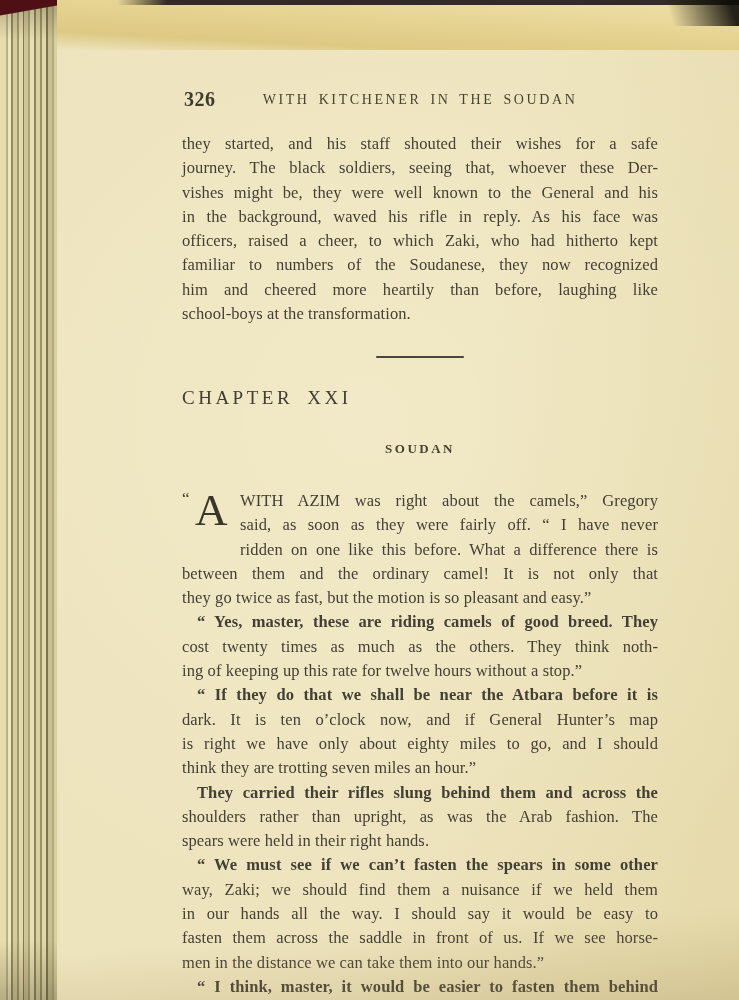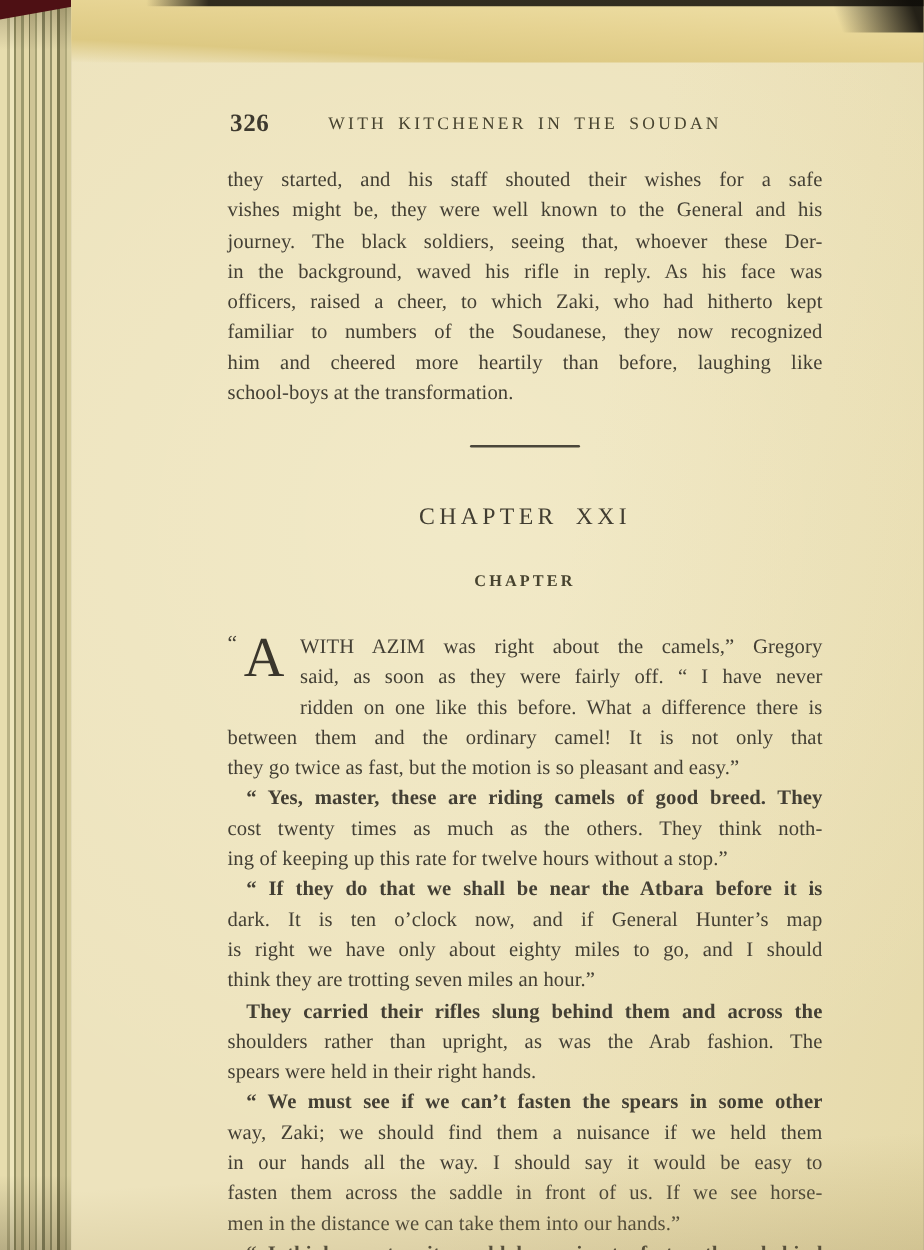--- a/index.html
+++ b/index.html
@@ -81,21 +81,21 @@
   }
   .line.last{text-align-last:left;}
   .line.indent{text-indent:15px;font-weight:bold;}
 
   
   .section-rule{
     width:88px;height:2px;background:#4a463a;
     margin:30px auto 0 auto;border-radius:1px;
   }
   .chapter-heading{
-    margin-top:44px;text-align:center;
+    margin-top:28px;
     font-size:19px;letter-spacing:3.5px;color:#413d31;word-spacing:6px;
   }
   .chapter-subtitle{
     margin-top:26px;text-align:center;
     font-size:13px;font-weight:bold;letter-spacing:2.5px;color:#47432f;
   }
   .chapter-body{margin-top:28px;}
 
   
   .dropcap{
@@ -123,33 +123,33 @@
   <div class="content" style="color: rgb(67, 63, 52);">
     <div class="running-header">
       <span class="page-number">326</span>
       <span class="header-title">WITH KITCHENER IN THE SOUDAN</span>
     </div>
 
     <div class="page-body">
       <div>
           <div class="para">
             <div class="line">they started, and his staff shouted their wishes for a safe</div>
+            <div class="line">journey. The black soldiers, seeing that, whoever these Der-</div>
             <div class="line">vishes might be, they were well known to the General and his</div>
-            <div class="line">journey. The black soldiers, seeing that, whoever these Der-</div>
             <div class="line">in the background, waved his rifle in reply. As his face was</div>
             <div class="line">officers, raised a cheer, to which Zaki, who had hitherto kept</div>
             <div class="line">familiar to numbers of the Soudanese, they now recognized</div>
             <div class="line">him and cheered more heartily than before, laughing like</div>
             <div class="line last">school-boys at the transformation.</div>
           </div>
         </div>
 
       <div class="section-rule"></div>
       <div class="chapter-heading">CHAPTER XXI</div>
-      <div class="chapter-subtitle">CHAPTER</div>
+      <div class="chapter-subtitle">SOUDAN</div>
 
       <div class="chapter-body">
           <div class="para">
             <span class="dropcap">
               <span class="dc-quote">“</span>
               <span class="dc-letter">A</span>
             </span>
             <div class="line">WITH AZIM was right about the camels,” Gregory</div>
             <div class="line">said, as soon as they were fairly off. “ I have never</div>
             <div class="line">ridden on one like this before. What a difference there is</div>

